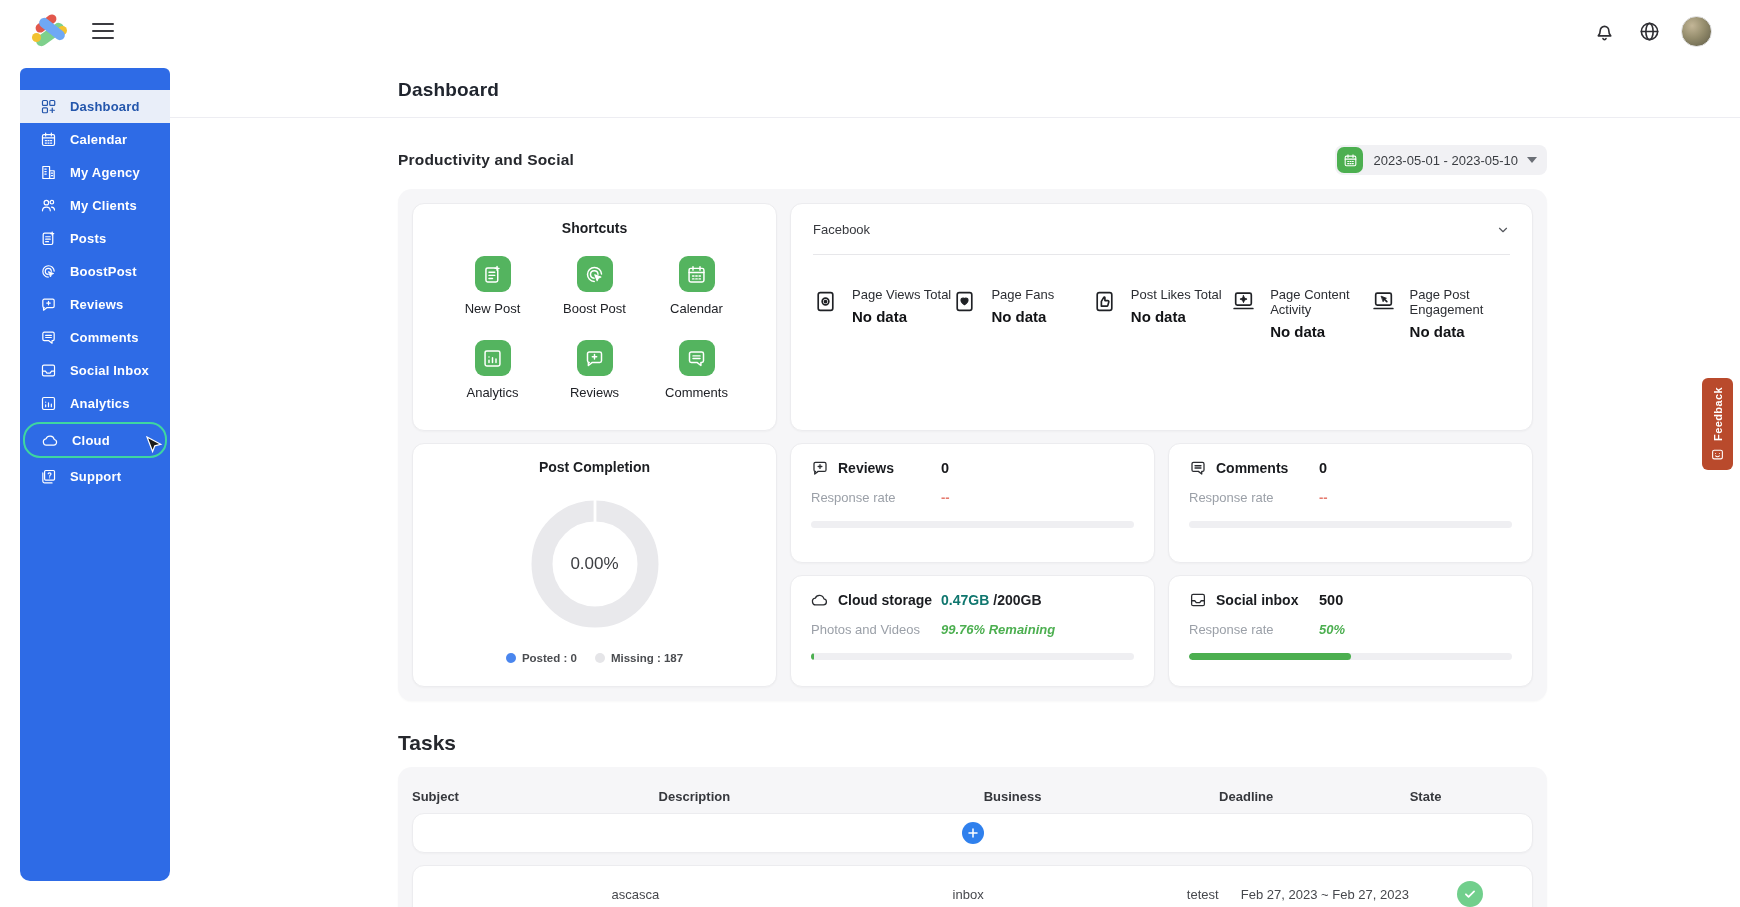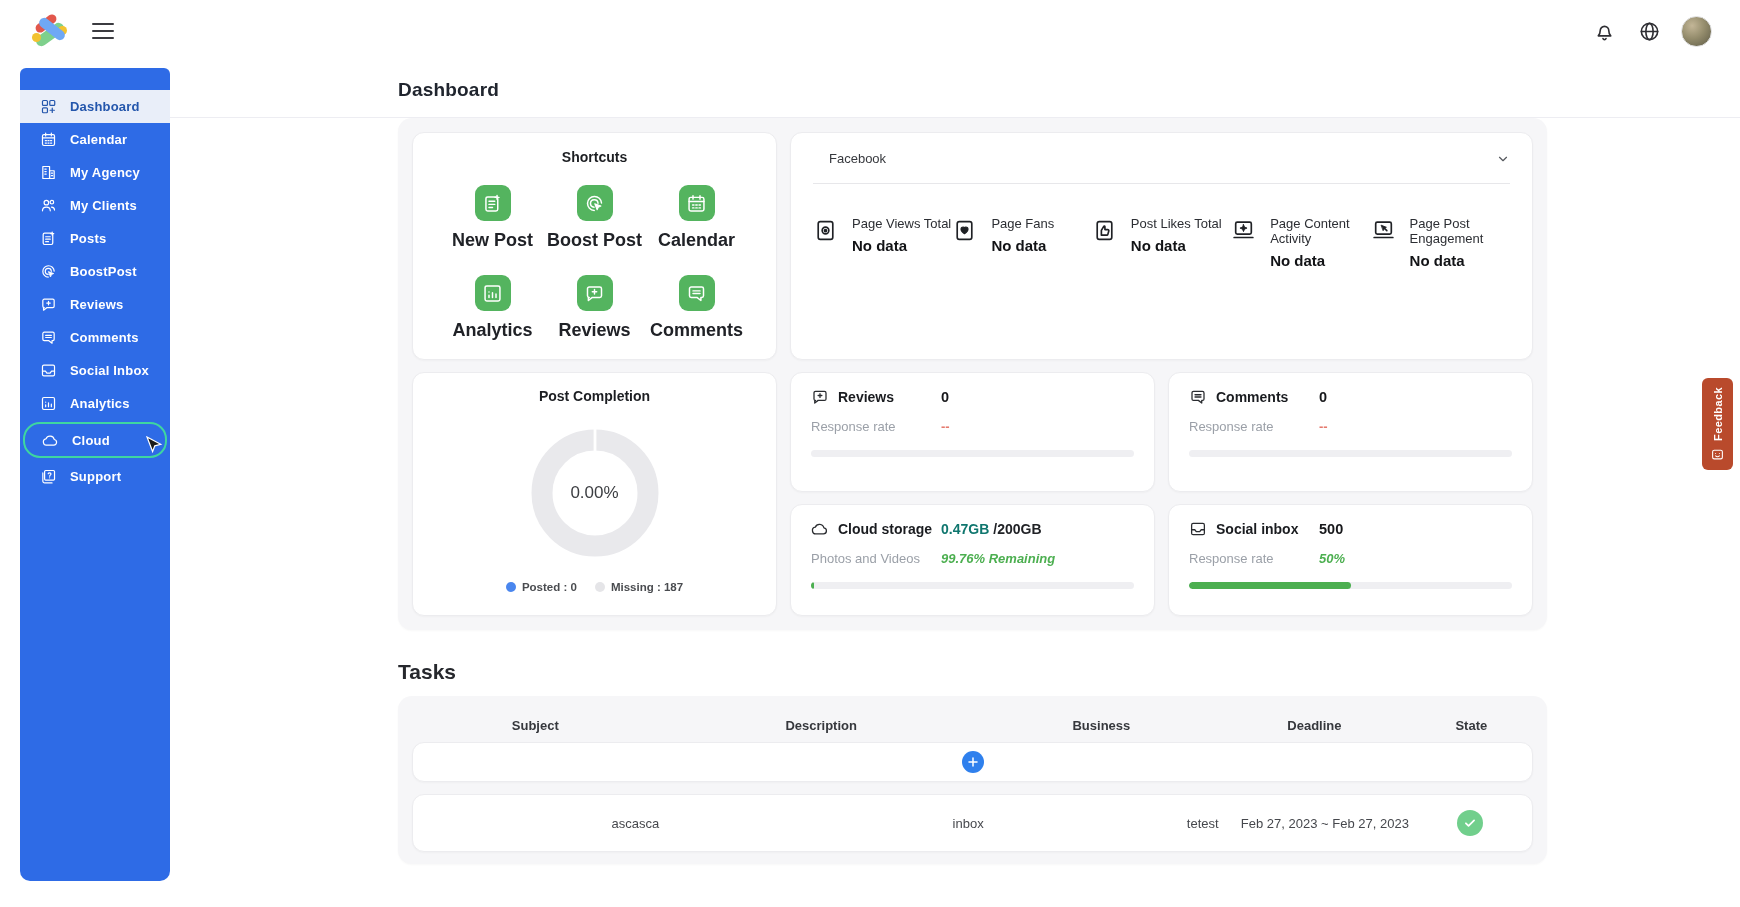--- a/index.html
+++ b/index.html
@@ -50,24 +50,24 @@
   .card-facebook  { grid-column:2 / span 2; grid-row:1; padding:18px 22px 0 22px; }
   .card-postcomp  { grid-column:1; grid-row:2 / span 2; padding-top:15px; }
   .card-sm { padding:15px 20px 0 20px; }
 
   .card-title-center { text-align:center; font-size:14px; font-weight:700; color:#1c1e22; }
 
   .shortcut-grid { width:306px; margin:20px auto 0 auto; display:grid; grid-template-columns:repeat(3,1fr); row-gap:24px; }
   .shortcut { display:flex; flex-direction:column; align-items:center; cursor:pointer; }
   .tile { width:36px; height:36px; border-radius:9px; background:#54B45F; display:flex; align-items:center; justify-content:center; color:#fff; }
   .tile svg { width:21px; height:21px; }
-  .shortcut .lbl { margin-top:9px; font-size:18px; font-weight:700; color:#202227; }
+  .shortcut .lbl { margin-top:9px; font-size:13px; font-weight:400; color:#202227; }
 
   .fb-select { display:flex; align-items:center; justify-content:space-between; padding-bottom:17px; border-bottom:1px solid #e7e7ea; cursor:pointer; }
-  .fb-select .sel { font-size:13px; color:#37393e; font-weight:500;margin-left:16px; }
+  .fb-select .sel { font-size:13px; color:#37393e; font-weight:500; }
   .fb-select svg { width:14px; height:14px; color:#55585e; }
   .fb-stats { margin-top:32px; display:grid; grid-template-columns:repeat(5,1fr); row-gap:26px; }
   .stat { display:flex; }
   .stat svg { width:25px; height:25px; color:#1f2125; margin-right:14px; margin-top:2px; flex:0 0 auto; }
   .stat .s-label { font-size:13px; color:#2c2e33; font-weight:500; margin-bottom:6px; }
   .stat .s-value { font-size:15px; color:#121316; font-weight:700; }
 
   .donut-wrap { width:150px; height:150px; margin:14px auto 0 auto; position:relative; }
   .donut-wrap .pct { position:absolute; inset:0; display:flex; align-items:center; justify-content:center; font-size:17px; color:#3c3e42; font-weight:500; }
   .legend { display:flex; justify-content:center; gap:18px; margin-top:13px; }
@@ -85,21 +85,21 @@
   .rate-green { font-size:13px; font-weight:700; color:#4CAF50;font-style:italic; }
   .used-green { color:#0f766e; font-weight:700; font-size:14px; }
   .total-dark { color:#202226; font-weight:600; font-size:14px; margin-left:4px; }
   .track { margin-top:16px; height:7px; border-radius:4px; background:#EFEFF2; overflow:hidden; }
   .fill { height:100%; border-radius:4px; background:#4CAF50; width:0; }
 
   .tasks-head { margin-top:30px; margin-bottom:12px; font-size:21px; font-weight:600; color:#26282d; }
   .tasks-panel { padding:12px 14px; }
   .tgrid { display:grid; grid-template-columns:22% 29% 21% 17% 11%; align-items:center; }
   .thead { height:34px; }
-  .thead span { text-align:center; font-size:13px; font-weight:600; color:#36383d; }
+  .thead span { text-align:left; font-size:13px; font-weight:600; color:#36383d; }
   .add-row { height:40px; display:flex; align-items:center; justify-content:center; cursor:pointer; }
   .plus-btn { width:22px; height:22px; border-radius:50%; background:#2F80ED; border:none; color:#fff; display:flex; align-items:center; justify-content:center; cursor:pointer; }
   .plus-btn svg { width:12px; height:12px; }
   .data-row { margin-top:12px; height:58px; }
   .data-row .cell { text-align:right; font-size:13px; color:#46484d; font-weight:500; }
   .state-badge { width:26px; height:26px; border-radius:50%; background:#71CF8C; display:flex; align-items:center; justify-content:center; margin:0 auto; }
   .state-badge svg { width:14px; height:14px; color:#fff; }
 
   
   .feedback { position:absolute; right:7px; top:378px; width:31px; height:92px; background:#B94A2C; border:none; border-radius:6px; display:flex; flex-direction:column; align-items:center; justify-content:center; gap:7px; cursor:pointer; z-index:20; }
@@ -326,20 +326,32 @@
     <use href="#i-pointer"></use>
   </svg>
 
 <div class="main">
   <div class="page-head">
     <h1>Dashboard</h1>
   </div>
 
   <div class="content">
 
+    <div class="section-head">
+      <h2>Productivity and Social</h2>
+      <div class="date-chip">
+        <button class="cal-btn">
+            <svg>
+              <use href="#i-cal"></use>
+            </svg>
+          </button>
+        <span class="range">2023-05-01 - 2023-05-10</span>
+        <span class="caret-down"></span>
+      </div>
+    </div>
 
     <div class="panel prod-grid">
 
       <div class="card card-shortcuts">
         <div class="card-title-center">Shortcuts</div>
         <div class="shortcut-grid">
           <div class="shortcut">
               <span class="tile">
                 <svg>
                   <use href="#i-posts"></use>

